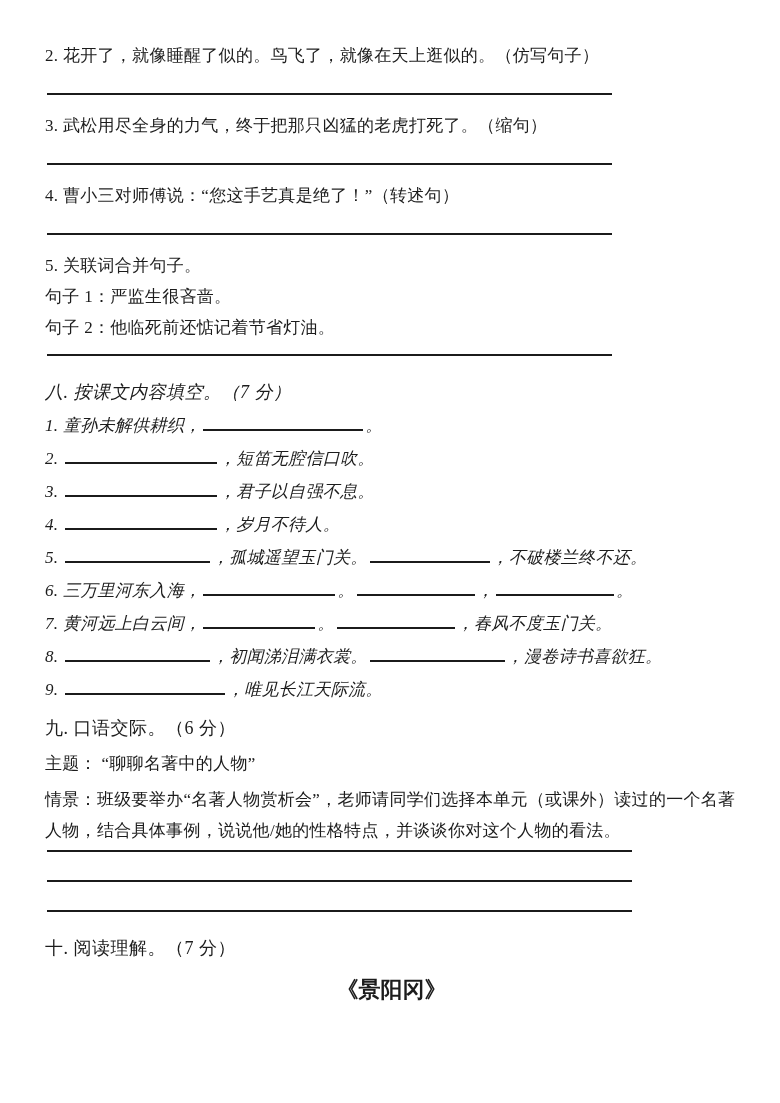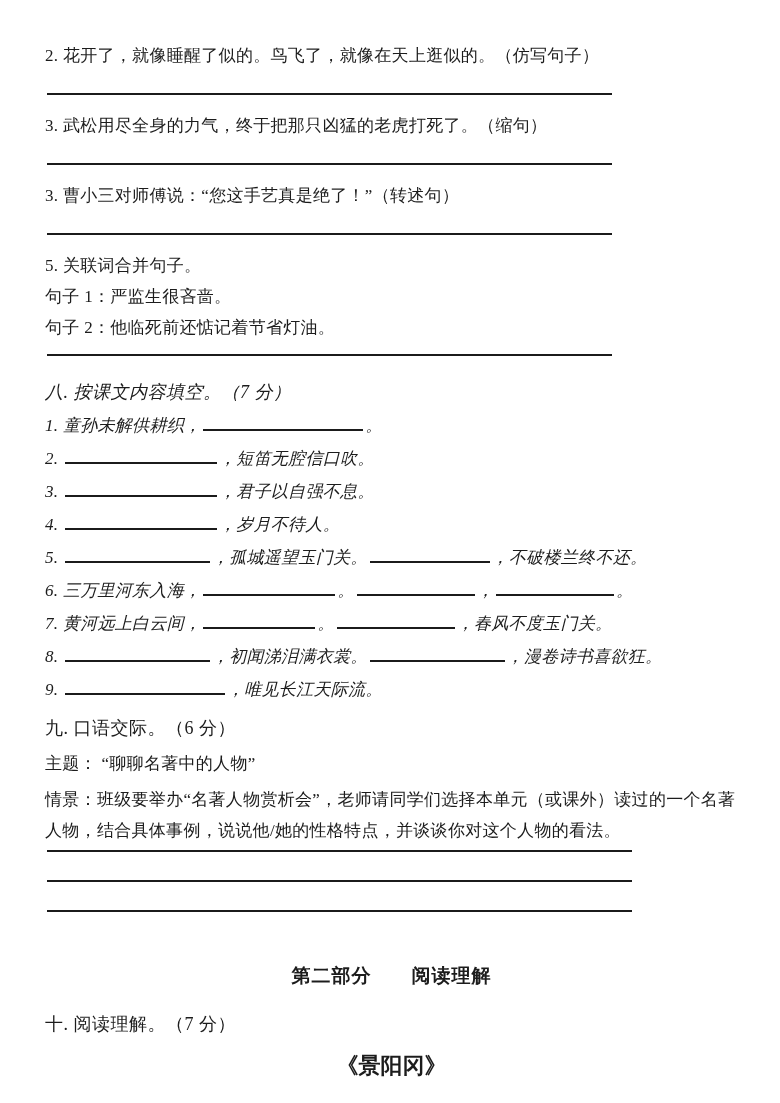--- a/index.html
+++ b/index.html
@@ -71,21 +71,21 @@
 <body>
 
 <div class="page">
 
   <section>
     <div id="sentence-list">
         <p class="q">2. 花开了，就像睡醒了似的。鸟飞了，就像在天上逛似的。（仿写句子）</p>
         <hr class="ans-line">
         <p class="q">3.  武松用尽全身的力气，终于把那只凶猛的老虎打死了。（缩句）</p>
         <hr class="ans-line">
-        <p class="q">3. 曹小三对师傅说：“您这手艺真是绝了！”（转述句）</p>
+        <p class="q">4. 曹小三对师傅说：“您这手艺真是绝了！”（转述句）</p>
         <hr class="ans-line">
         <p class="q">5.  关联词合并句子。</p>
         <p class="sub">句子 1：严监生很吝啬。</p>
         <p class="sub">句子 2：他临死前还惦记着节省灯油。</p>
         <hr class="ans-line">
       </div>
   </section>
 
   <section>
     <h2 id="fill-title" class="sec-title">八. 按课文内容填空。（7 分）</h2>
@@ -107,18 +107,17 @@
     <p id="topic-line">主题：  “聊聊名著中的人物”</p>
     <p id="scenario-text">情景：班级要举办“名著人物赏析会”，老师请同学们选择本单元（或课外）读过的一个名著人物，结合具体事例，说说他/她的性格特点，并谈谈你对这个人物的看法。</p>
     <div id="answer-lines">
         <hr class="ans-line wide">
         <hr class="ans-line wide">
         <hr class="ans-line wide">
       </div>
   </section>
 
   <section>
-    <h1 id="part2-heading">第二部分　　阅读理解</h1>
     <h2 id="sec10-title" class="sec-title">十.  阅读理解。（7 分）</h2>
     <h3 id="passage-title">《景阳冈》</h3>
   </section>
 
 </div>
 
 </body></html>

